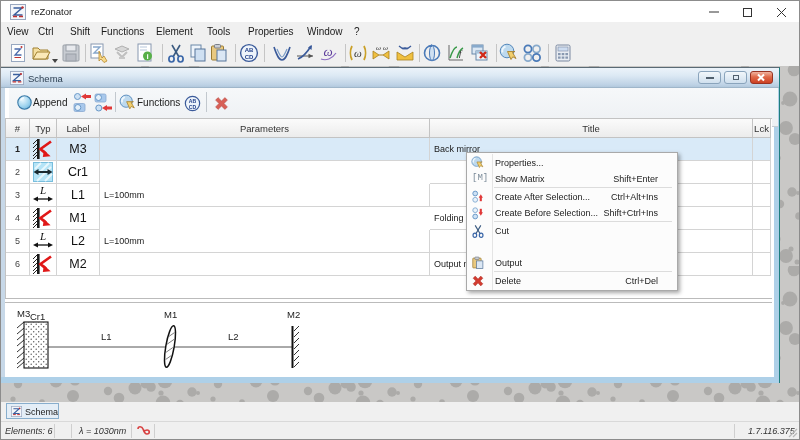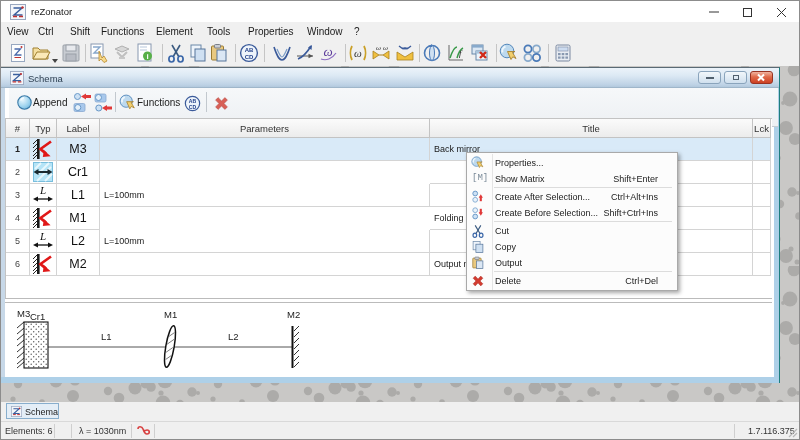--- a/index.html
+++ b/index.html
@@ -36,21 +36,21 @@
 .numc{text-align:center;color:#444;}
 .lblc{text-align:center;font-size:12.5px;color:#111;}
 .parc{padding-left:4px;}
 
 #splitter{left:5px;top:298px;width:767px;height:5px;background:#fff;border-top:1px solid #bbb;border-bottom:1px solid #bbb;}
 #drawing{left:5px;top:303px;width:769px;height:74px;background:#fff;}
 
 #tabbar{left:1px;top:402px;width:798px;height:19px;background:#f0f0f0;}
 #schematab{left:6px;top:403px;width:53px;height:16px;background:#e4eef7;border:1px solid #88aecd;font-size:9.5px;color:#222;}
 #statusbar{left:1px;top:421px;width:798px;height:18px;background:#f0f0f0;border-top:1px solid #d9d9d9;}
-#statusbar .st{position:absolute;top:4px;font-size:9px;color:#333;}
+#statusbar .st{position:absolute;top:4px;font-size:9px;color:#333;font-style:italic;}
 .ssep{position:absolute;top:2px;width:1px;height:14px;background:#cfcfcf;}
 
 #cmenu{left:466px;top:152px;width:212px;height:139px;background:#fcfcfc;border:1px solid #a9a9a9;box-shadow:2px 2px 4px rgba(0,0,0,0.35);z-index:40;}
 .mi{position:absolute;left:0;width:210px;height:16px;font-size:9px;color:#222;}
 .mi .lbl{position:absolute;left:28px;top:3px;}
 .mi .sc{position:absolute;right:19px;top:3px;}
 .mi .ic{position:absolute;left:4px;top:1px;}
 .msep{position:absolute;left:27px;width:178px;height:1px;background:#dcdcdc;}
 </style></head>
 <body>
@@ -645,26 +645,20 @@
       <span class="lbl">Create Before Selection...</span>
       <span class="sc">Shift+Ctrl+Ins</span>
     </div>
 <div class="msep" style="top:68px"></div>
 <div class="mi" style="top:70px">
       <svg class="ic" width="14" height="14">
         <use href="#sym-scissors"></use>
       </svg>
       <span class="lbl">Cut</span>
     </div>
-<div class="mi" style="top:86px">
-      <svg class="ic" width="14" height="14">
-        <use href="#sym-copy"></use>
-      </svg>
-      <span class="lbl">Copy</span>
-    </div>
 <div class="mi" style="top:102px">
       <svg class="ic" width="14" height="14">
         <use href="#sym-paste"></use>
       </svg>
       <span class="lbl">Output</span>
     </div>
 <div class="msep" style="top:118px"></div>
 <div class="mi" style="top:120px">
       <svg class="ic" width="14" height="14">
         <use href="#sym-redx"></use>

